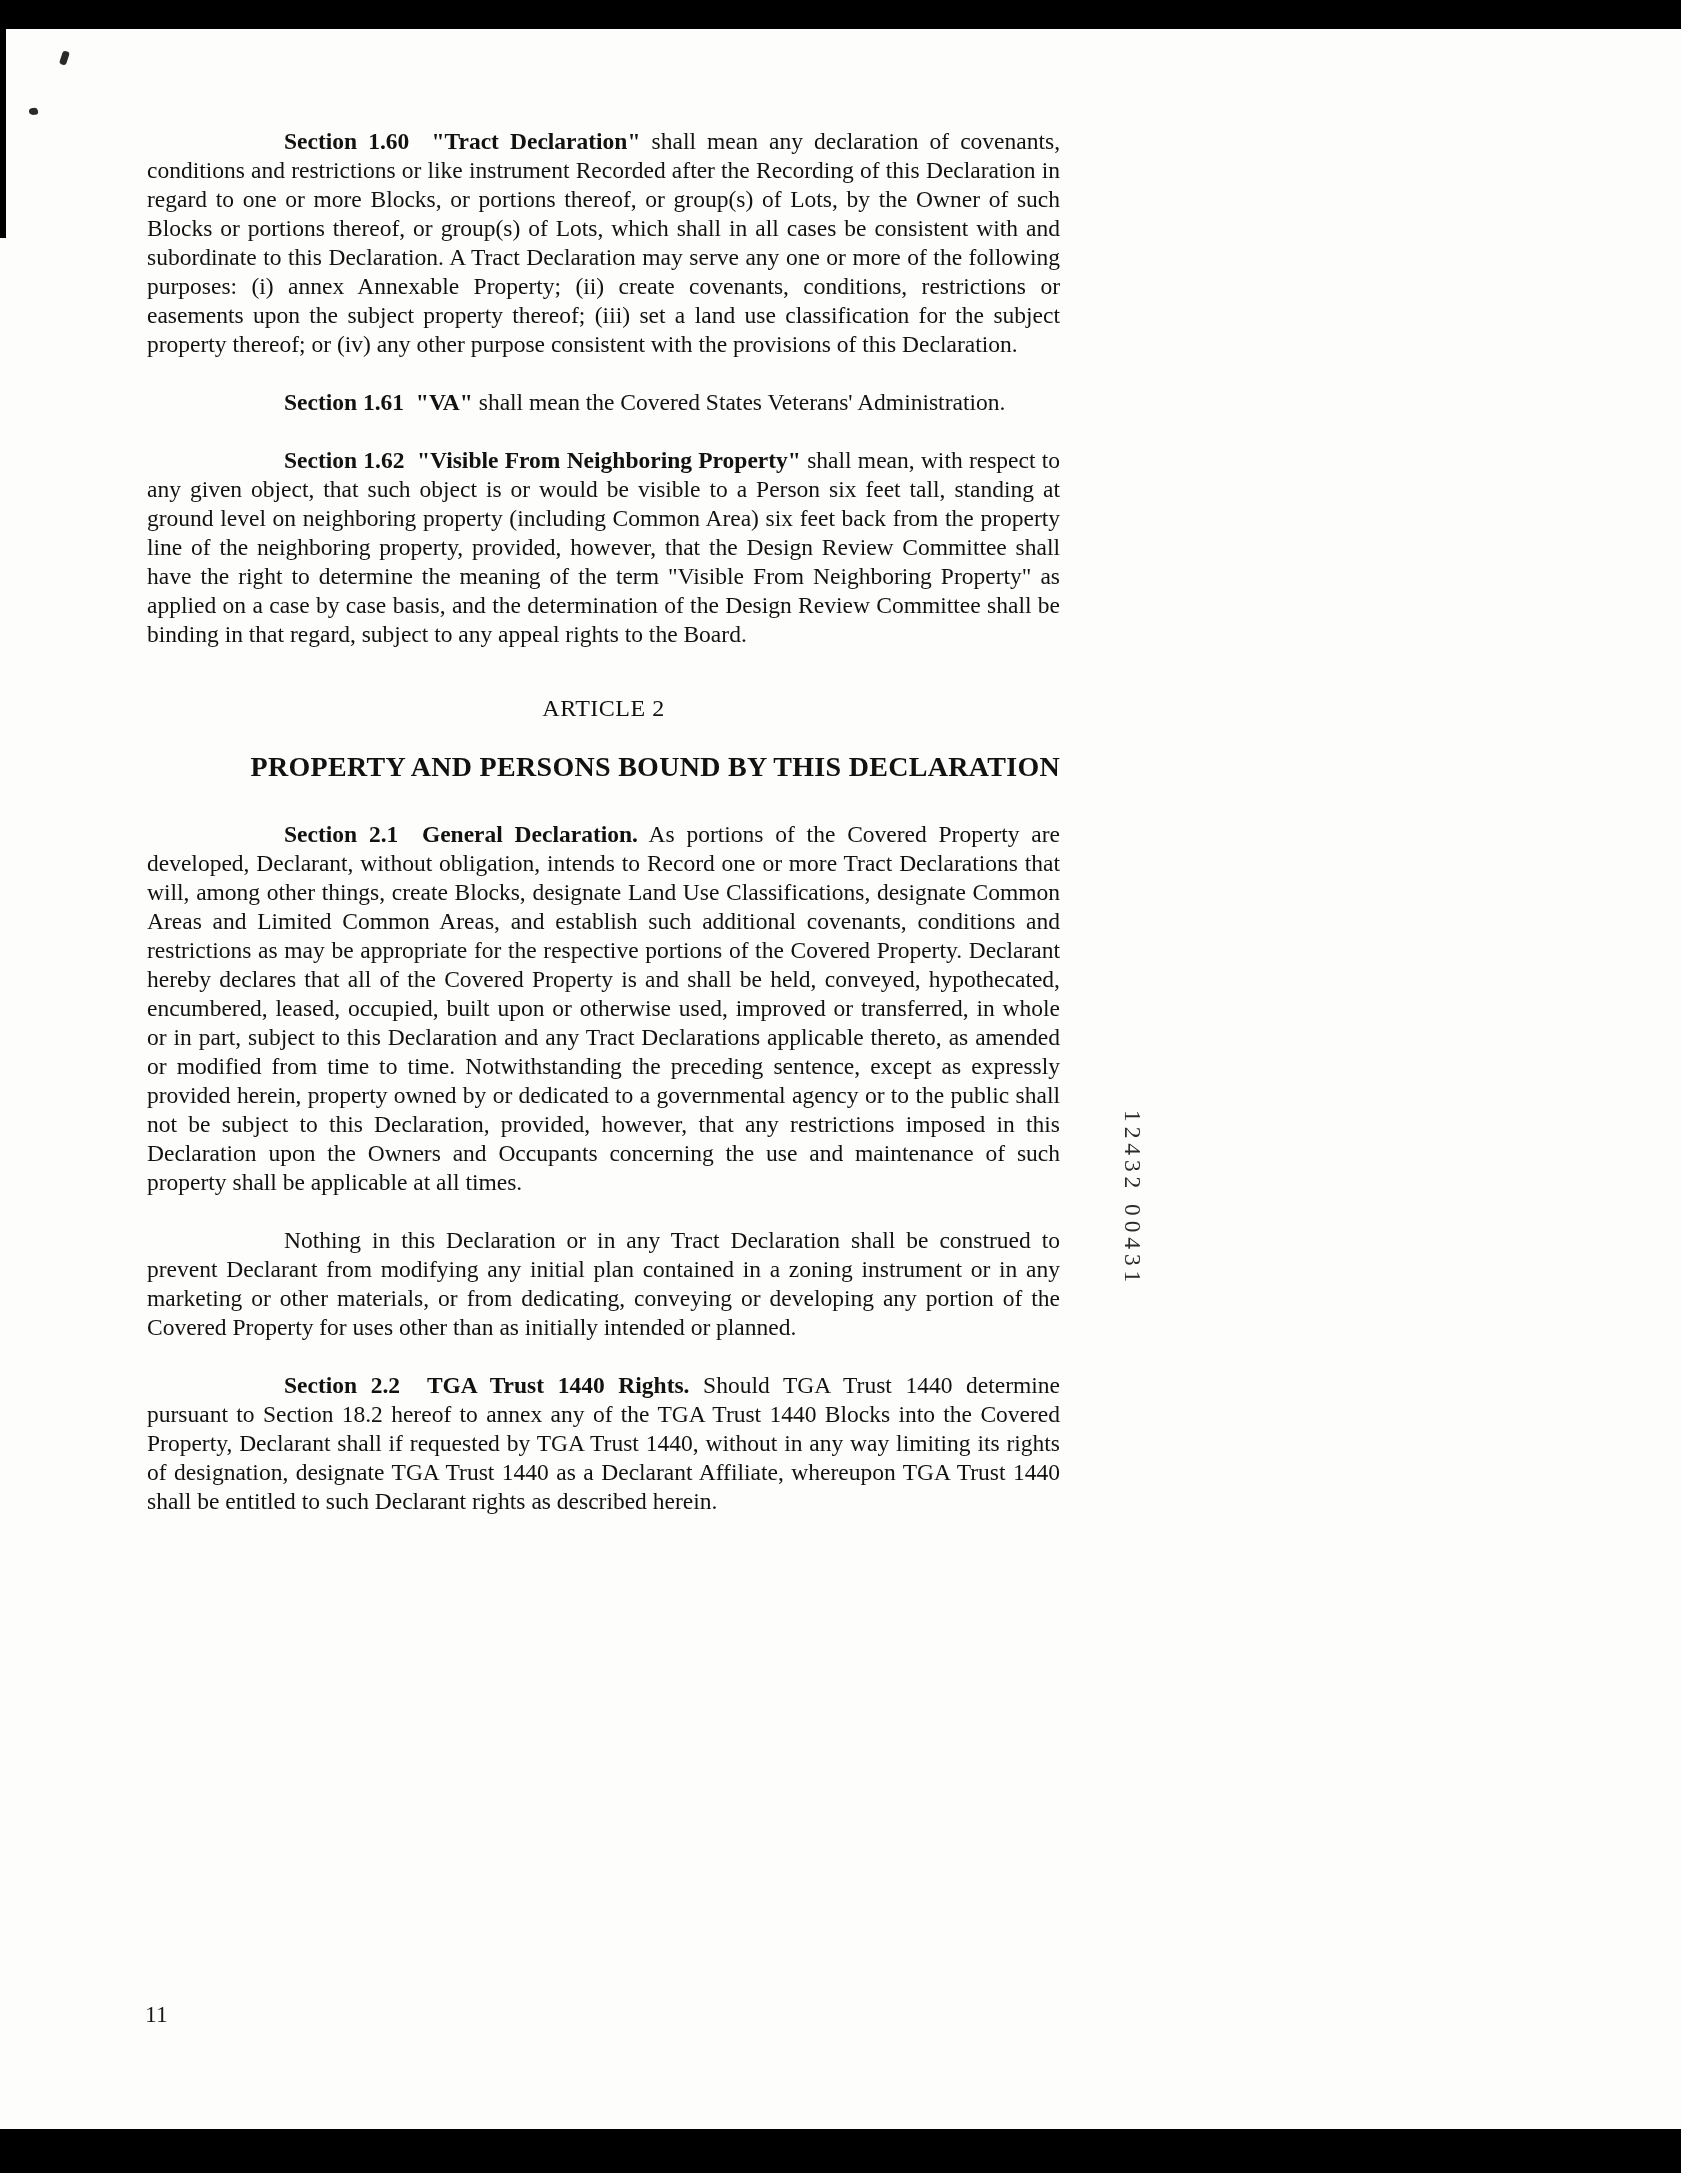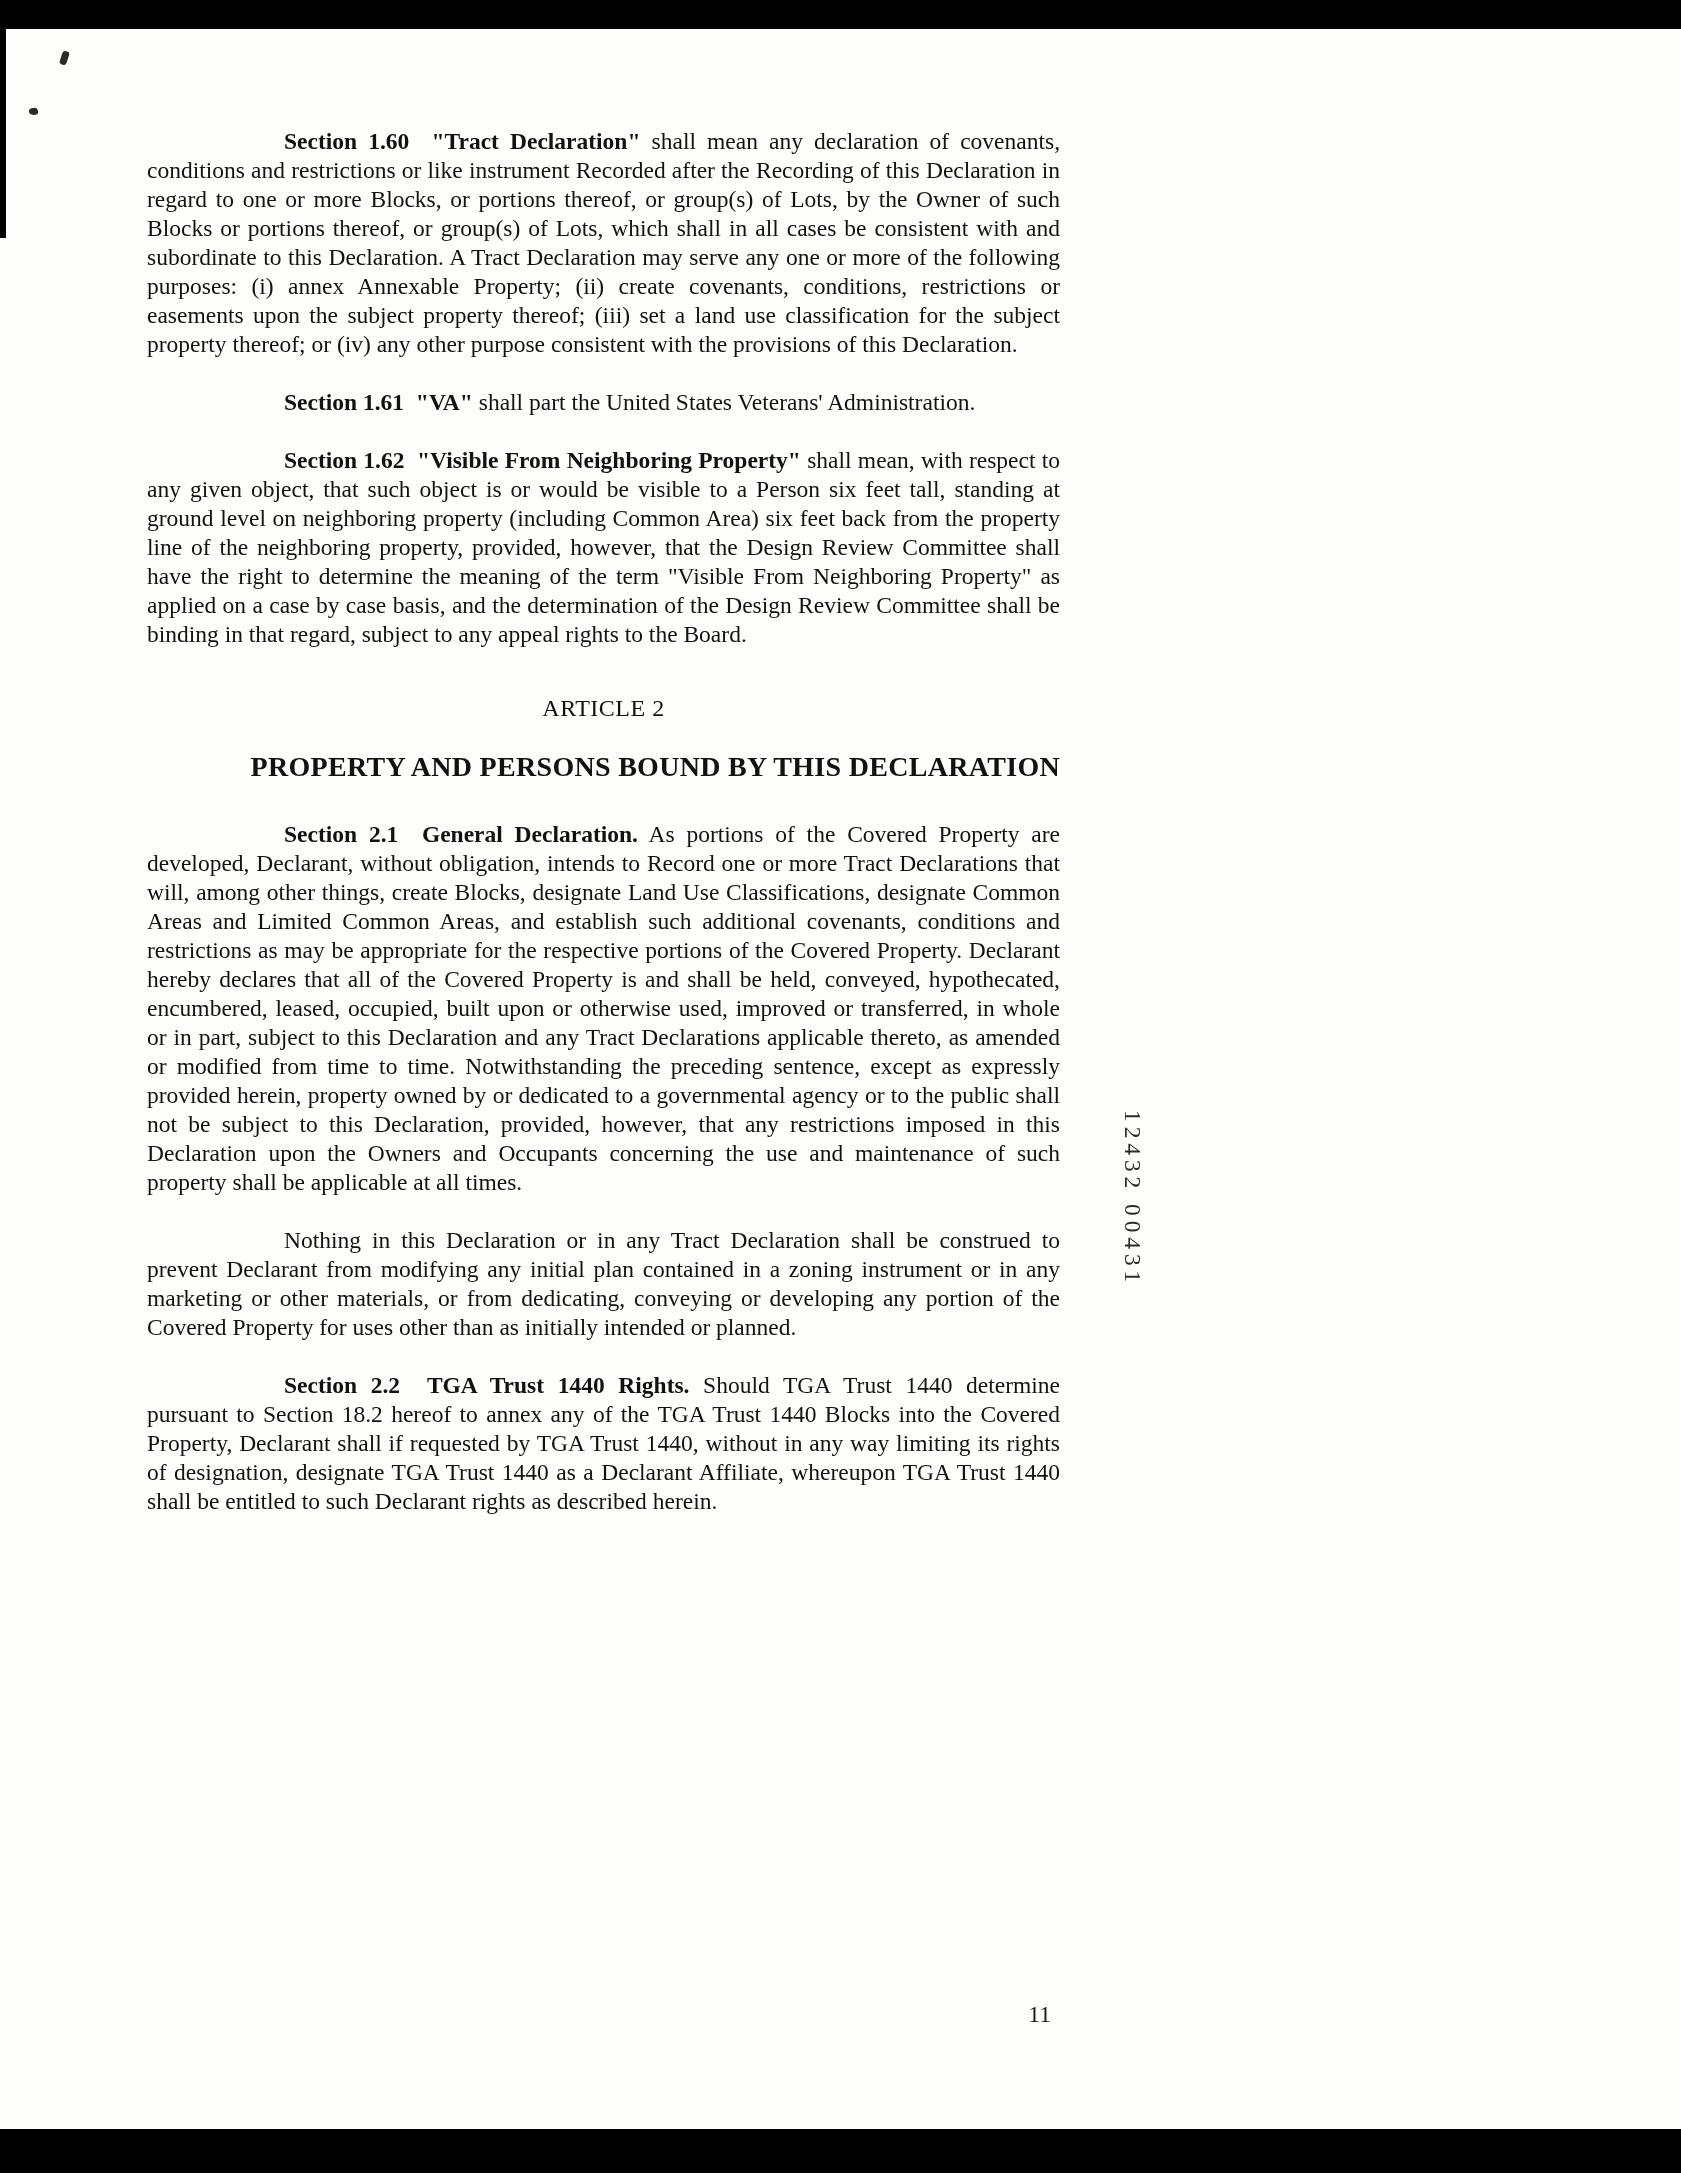--- a/index.html
+++ b/index.html
@@ -61,23 +61,23 @@
   h3.article-subheading {
     margin: 0 0 39px 0;
     text-align: right;
     font-size: 28px;
     line-height: 29px;
     font-weight: bold;
     letter-spacing: 0.3px;
   }
   .page-number {
     position: absolute;
-    left: 138px; top: 2001px;
+    left: 145px; top: 2001px;
     width: 913px;
-    text-align: right;
+    text-align: left;
     font-size: 23.5px;
     color: #1a1a1a;
   }
   .margin-note {
     position: absolute;
     left: 1119px; top: 1110px;
     height: 235px;
     writing-mode: vertical-rl;
     text-orientation: mixed;
     font-size: 23.5px;
@@ -95,21 +95,21 @@
   <div class="edge-left"></div>
   <div class="speck-1"></div>
   <div class="speck-2"></div>
 
   <div class="content">
 
     <p class="para indent"><span class="lead">Section 1.60&nbsp; "Tract Declaration"</span>
       <span>shall mean any declaration of covenants, conditions and restrictions or like instrument Recorded after the Recording of this Declaration in regard to one or more Blocks, or portions thereof, or group(s) of Lots, by the Owner of such Blocks or portions thereof, or group(s) of Lots, which shall in all cases be consistent with and subordinate to this Declaration.  A Tract Declaration may serve any one or more of the following purposes: (i) annex Annexable Property; (ii) create covenants, conditions, restrictions or easements upon the subject property thereof; (iii) set a land use classification for the subject property thereof; or (iv) any other purpose consistent with the provisions of this Declaration.</span></p>
 
     <p class="para indent"><span class="lead">Section 1.61&nbsp; "VA"</span>
-      <span>shall part the United States Veterans' Administration.</span></p>
+      <span>shall mean the Covered States Veterans' Administration.</span></p>
 
     <p class="para indent"><span class="lead">Section 1.62&nbsp; "Visible From Neighboring Property"</span>
       <span>shall mean, with respect to any given object, that such object is or would be visible to a Person six feet tall, standing at ground level on neighboring property (including Common Area) six feet back from the property line of the neighboring property, provided, however, that the Design Review Committee shall have the right to determine the meaning of the term "Visible From Neighboring Property" as applied on a case by case basis, and the determination of the Design Review Committee shall be binding in that regard, subject to any appeal rights to the Board.</span></p>
 
     <h2 class="article-heading">ARTICLE 2</h2>
 
     <h3 class="article-subheading">PROPERTY AND PERSONS BOUND BY THIS DECLARATION</h3>
 
     <p class="para indent"><span class="lead">Section 2.1&nbsp; General Declaration.</span>
       <span>As portions of the Covered Property are developed, Declarant, without obligation, intends to Record one or more Tract Declarations that will, among other things, create Blocks, designate Land Use Classifications, designate Common Areas and Limited Common Areas, and establish such additional covenants, conditions and restrictions as may be appropriate for the respective portions of the Covered Property. Declarant hereby declares that all of the Covered Property is and shall be held, conveyed, hypothecated, encumbered, leased, occupied, built upon or otherwise used, improved or transferred, in whole or in part, subject to this Declaration and any Tract Declarations  applicable thereto, as amended or modified from time to time. Notwithstanding the preceding sentence, except as expressly provided herein, property owned by or dedicated to a governmental agency or to the public shall not be subject to this Declaration, provided, however, that any restrictions imposed in this Declaration upon the Owners and Occupants concerning the use and maintenance of such property shall be applicable at all times.</span></p>

